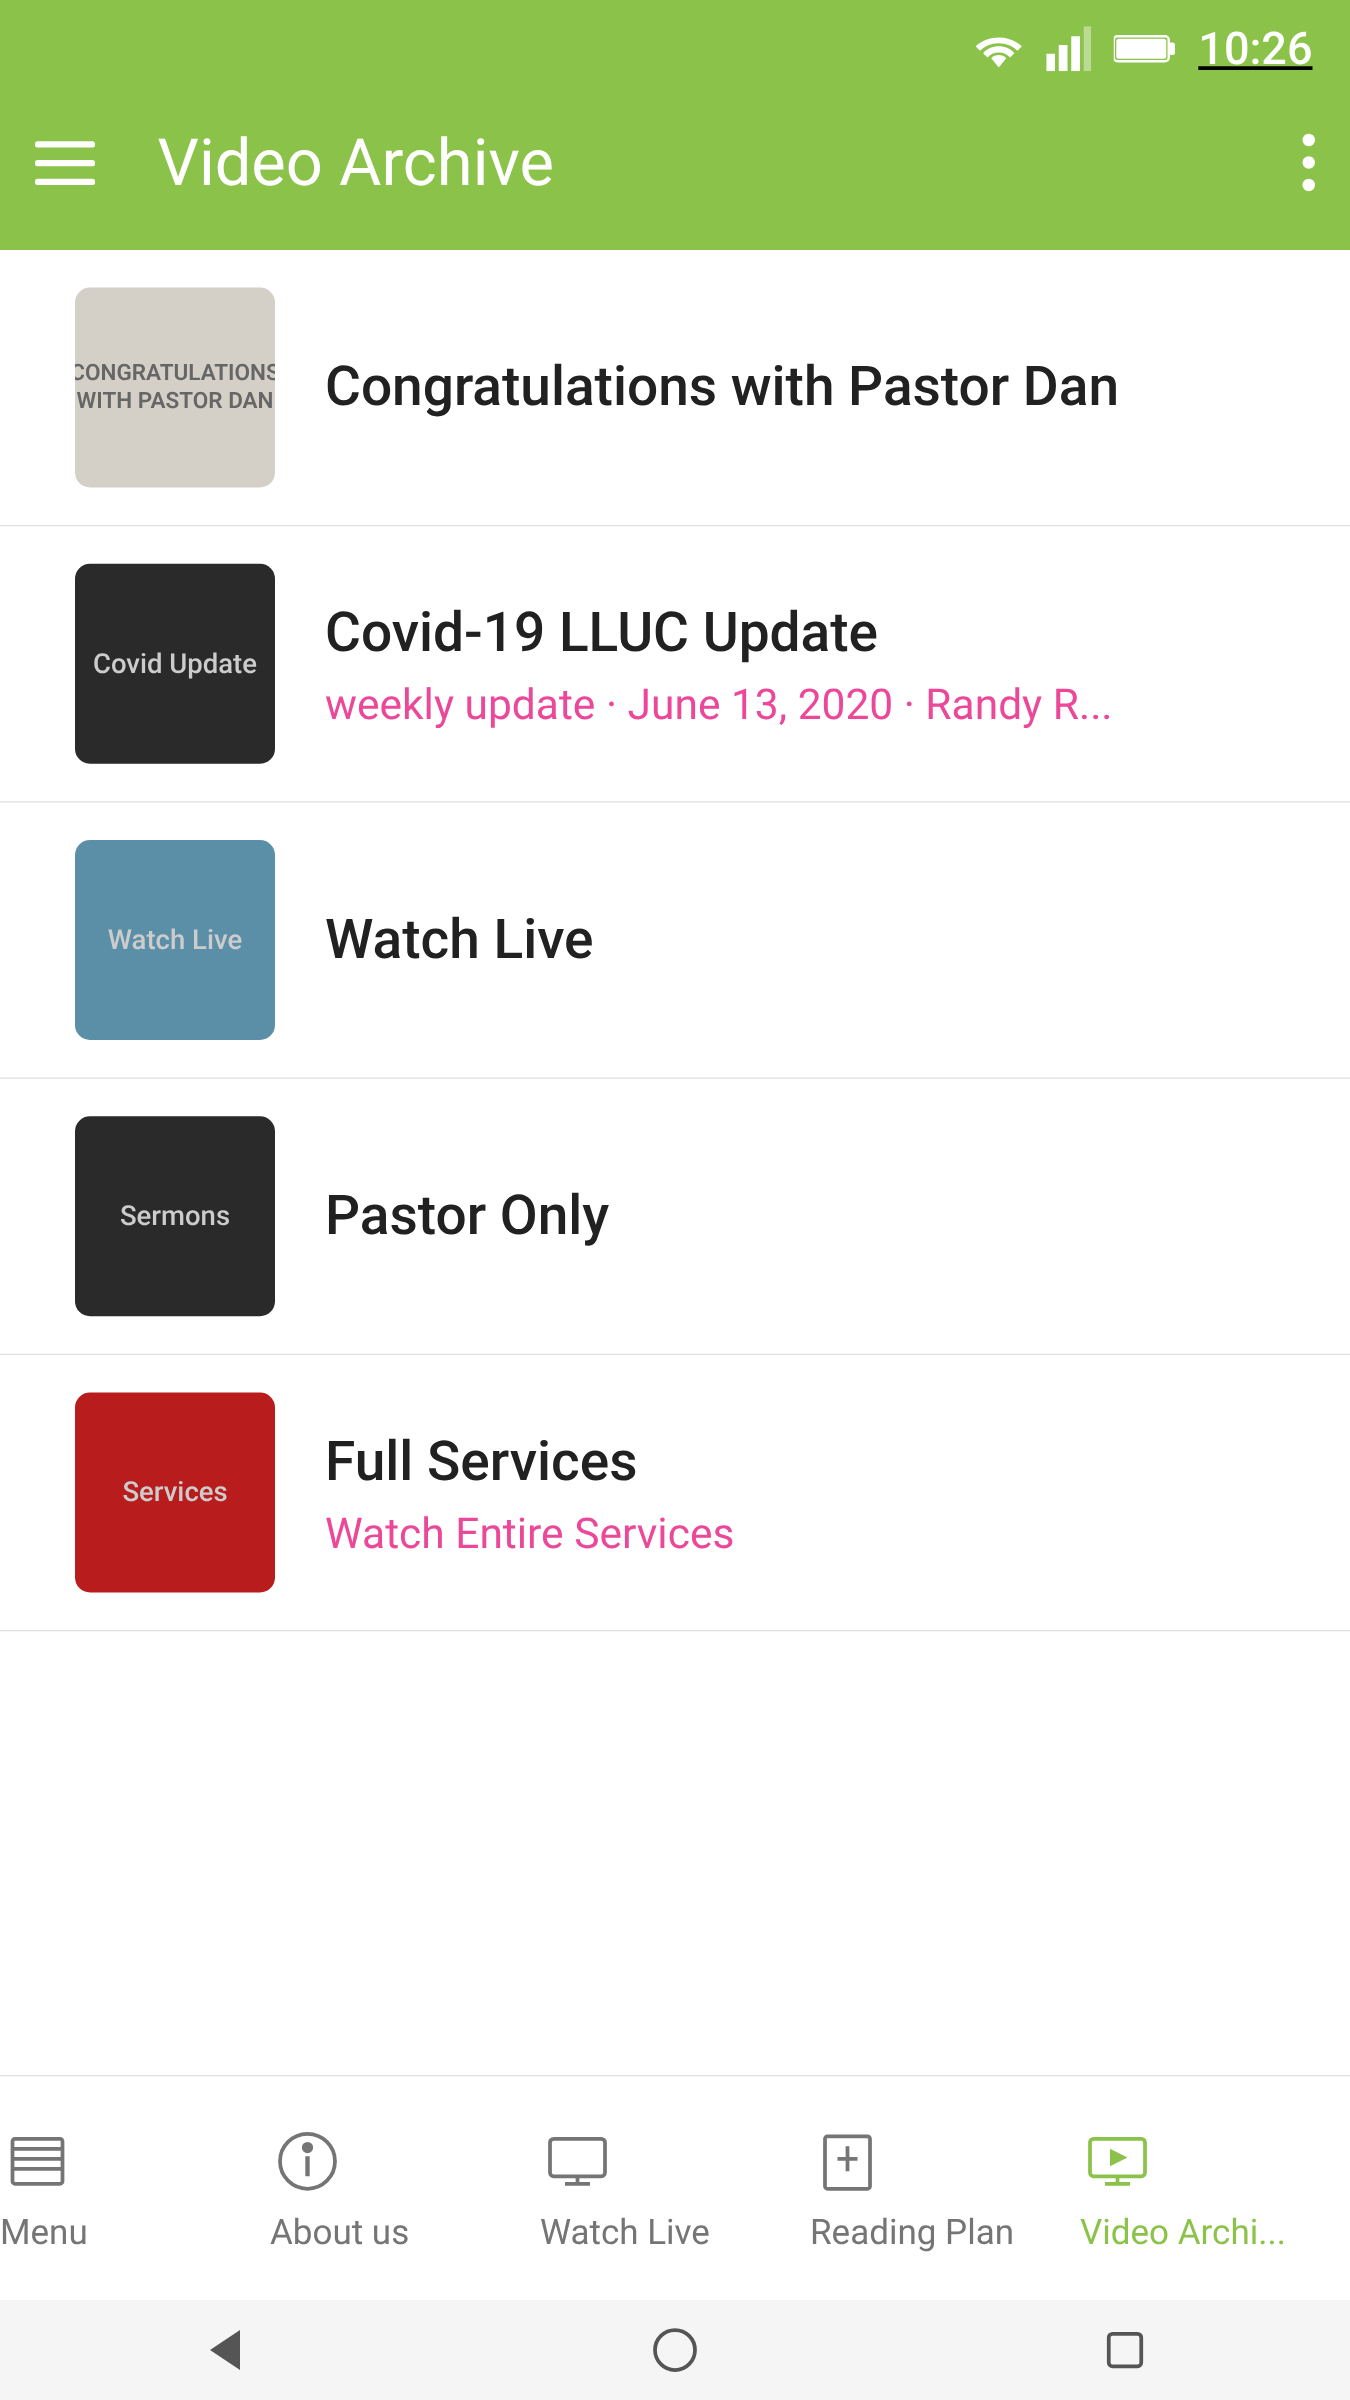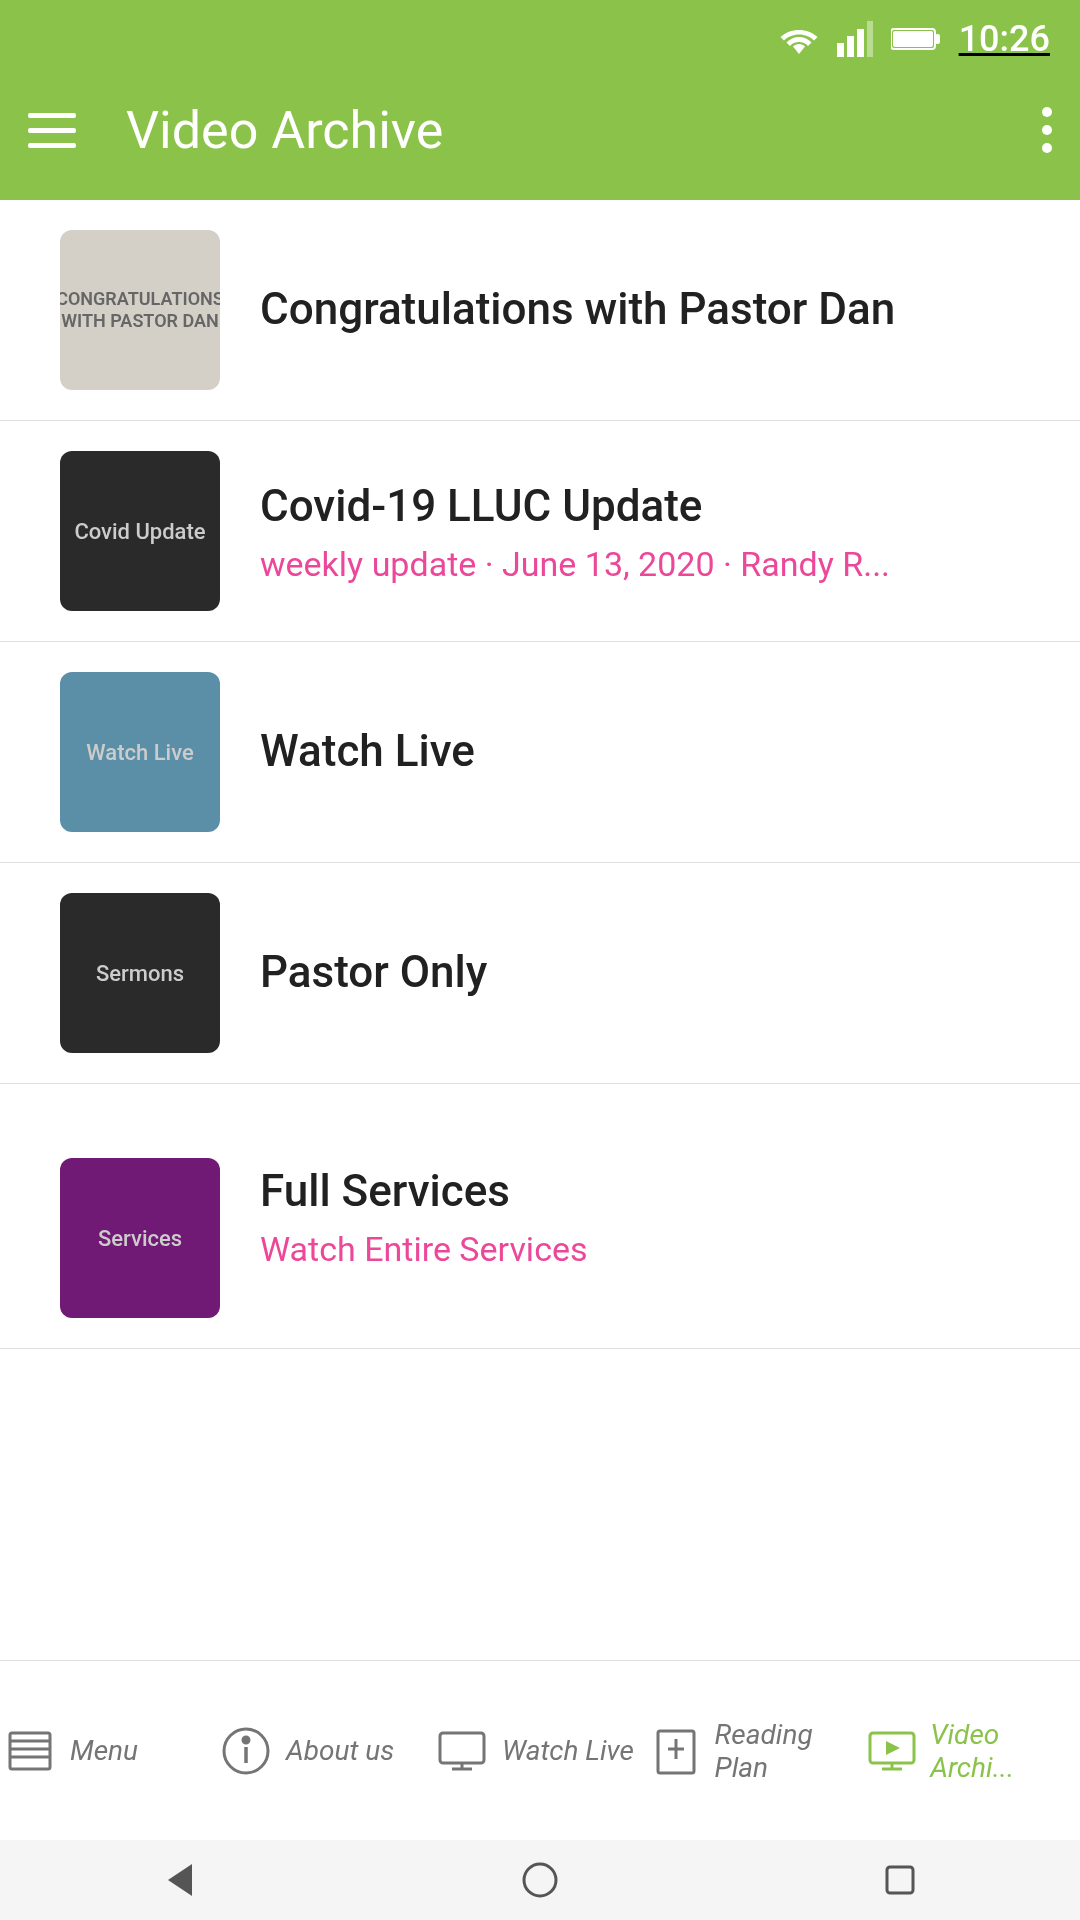--- a/index.html
+++ b/index.html
@@ -139,22 +139,21 @@
 
     .thumbnail-watchlive {
       background: #5b8fa8;
     }
 
     .thumbnail-sermons {
       background: #2a2a2a;
     }
 
     .thumbnail-services {
-      background: #701a75;
-      margin-top: 44px;
+      background: #b91c1c;
     }
 
     .thumbnail-anthem {
       background: #e040fb;
       position: relative;
     }
 
     .anthem-triangle {
       width: 0;
       height: 0;
@@ -198,26 +197,25 @@
       height: 180px;
       background: #fff;
       border-top: 1px solid #e0e0e0;
       display: flex;
       align-items: center;
       justify-content: space-around;
     }
 
     .nav-item {
       display: flex;
-      flex-direction: row;
-      align-items: center;
+      flex-direction: column;
+      align-items: flex-start;
       gap: 10px;
       cursor: pointer;
       flex: 1;
-      font-style: italic;
     }
 
     .nav-icon {
       width: 60px;
       height: 60px;
       display: flex;
       align-items: center;
       justify-content: center;
     }
 

